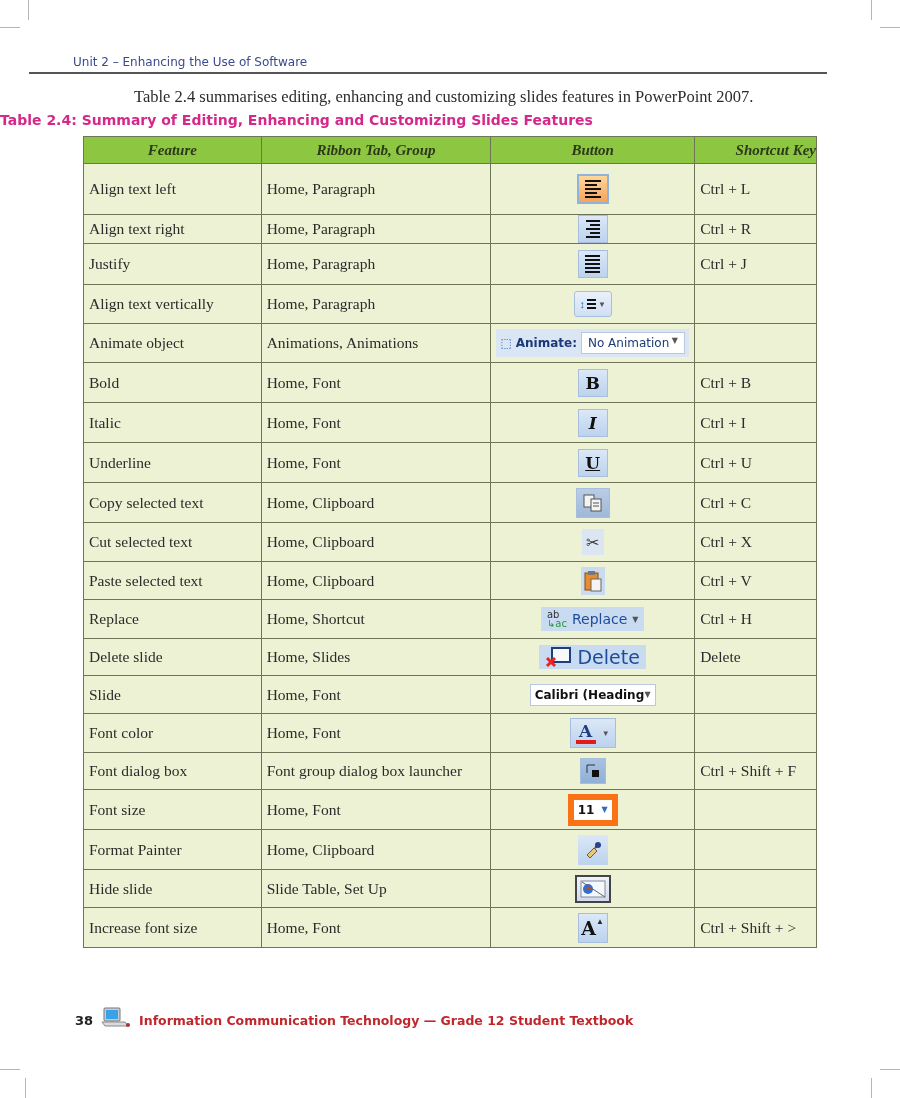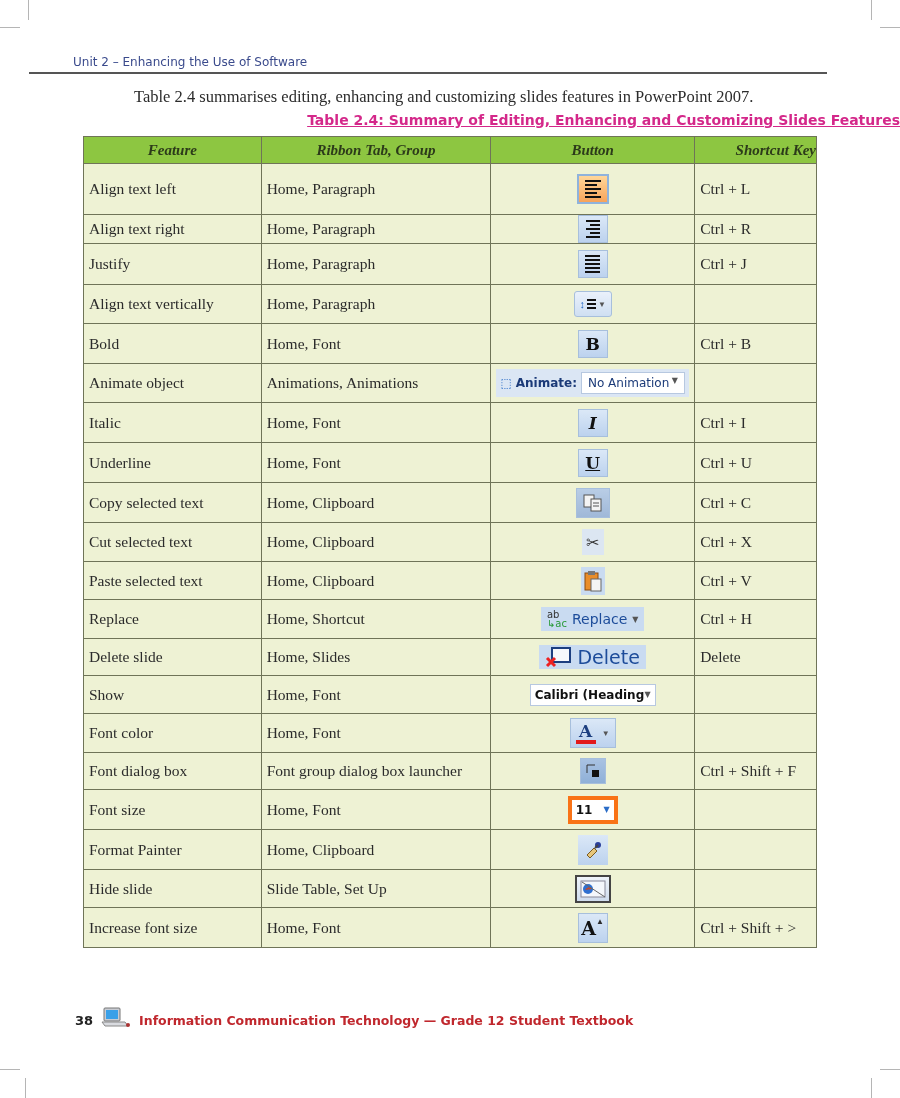--- a/index.html
+++ b/index.html
@@ -13,22 +13,22 @@
     font-family: "DejaVu Sans", sans-serif; font-size: 12px; color: #3a4a8c;
   }
   .head-rule {
     position: absolute; left: 29px; top: 72px; width: 798px; height: 2px; background: #555;
   }
   .intro {
     position: absolute; left: 98px; top: 87px;
     font-size: 16.5px; color: #2b2b2b; white-space: nowrap; margin-left: 36px;
   }
   .caption {
-    position: absolute; left: 0; width: 900px; top: 112px; text-align: right; padding-left: 0;
-    font-family: "DejaVu Sans", sans-serif; font-weight: bold; font-size: 14px; color: #d4288a; text-decoration: underline;
+    position: absolute; left: 0; width: 900px; top: 112px; text-align: left; padding-left: 0;
+    font-family: "DejaVu Sans", sans-serif; font-weight: bold; font-size: 14px; color: #d4288a;
   }
   .caption span { position: relative; left: 0; }
 
   table.summary {
     position: absolute; left: 83px; top: 136px; width: 734px;
     border-collapse: collapse; background: #eef2d4;
     font-size: 15.5px;
   }
   table.summary th, table.summary td {
     border: 1px solid #6f7458; text-align: left; vertical-align: middle;
@@ -71,21 +71,21 @@
     font-family: "DejaVu Sans", sans-serif; font-size: 19px; color: #1d4c9a; vertical-align: middle;
   }
   .font-ctl {
     display: inline-flex; align-items: center; justify-content: space-between; width: 126px;
     background: #fff; border: 1px solid #b7c8e0; padding: 3px 4px;
     font-family: "DejaVu Sans", sans-serif; font-weight: bold; font-size: 12px; color: #111; vertical-align: middle;
     overflow: hidden; white-space: nowrap;
   }
   .size-ctl {
     display: inline-flex; align-items: center; justify-content: space-between; width: 50px;
-    background: #fff; border: 4px solid #f97316; padding: 3px 4px;
+    background: #fff; border: 6px solid #f97316; padding: 3px 4px;
     font-family: "DejaVu Sans", sans-serif; font-weight: bold; font-size: 12px; color: #111; vertical-align: middle;
   }
   .caret { font-size: 8px; color: #555; }
 
   .footer {
     position: absolute; left: 75px; top: 1007px; display: flex; align-items: center; gap: 8px; text-align: center;
   }
   .page-num { font-family: "DejaVu Sans", sans-serif; font-weight: bold; font-size: 13px; color: #222; }
   .footer-title { font-family: "DejaVu Sans", sans-serif; font-weight: bold; font-size: 12.5px; color: #c0272d; }
 </style>
@@ -186,48 +186,48 @@
               <i style="width:9px"></i>
               <i style="width:9px"></i>
               <i style="width:9px"></i>
             </span>
           <span class="caret">▼</span>
         </span>
       </td>
       <td></td>
     </tr>
 
-    <tr style="height:40px">
-      <td>Bold</td>
-      <td>Home, Font</td>
-      <td class="btn-cell">
-        <span class="ib">
-            <span class="glyph">B</span>
-          </span>
-      </td>
-      <td>Ctrl + B</td>
-    </tr>
-
     <tr style="height:39px">
       <td>Animate object</td>
       <td>Animations, Animations</td>
       <td class="btn-cell">
         <span class="animate-ctl">
           <span style="color:#2a6cc7">⬚</span>
           <span style="font-weight:bold">Animate:</span>
           <span class="sel">
             <span>No Animation</span>
             <span class="caret">▼</span>
           </span>
         </span>
       </td>
       <td></td>
     </tr>
 
     <tr style="height:40px">
+      <td>Bold</td>
+      <td>Home, Font</td>
+      <td class="btn-cell">
+        <span class="ib">
+            <span class="glyph">B</span>
+          </span>
+      </td>
+      <td>Ctrl + B</td>
+    </tr>
+
+    <tr style="height:40px">
       <td>Italic</td>
       <td>Home, Font</td>
       <td class="btn-cell">
         <span class="ib">
             <span class="glyph" style="font-style:italic">I</span>
           </span>
       </td>
       <td>Ctrl + I</td>
     </tr>
 
@@ -306,21 +306,21 @@
               <rect x="7" y="2" width="18" height="14" fill="#f6f8fc" stroke="#1d3f80" stroke-width="2"></rect>
               <path d="M2 12 L10 20 M10 12 L2 20" stroke="#e22" stroke-width="3"></path>
             </svg>
           <span>Delete</span>
         </span>
       </td>
       <td>Delete</td>
     </tr>
 
     <tr style="height:38px">
-      <td>Show</td>
+      <td>Slide</td>
       <td>Home, Font</td>
       <td class="btn-cell">
         <span class="font-ctl">
           <span style="overflow:hidden">Calibri (Headings</span>
           <span class="caret">▼</span>
         </span>
       </td>
       <td></td>
     </tr>
 

